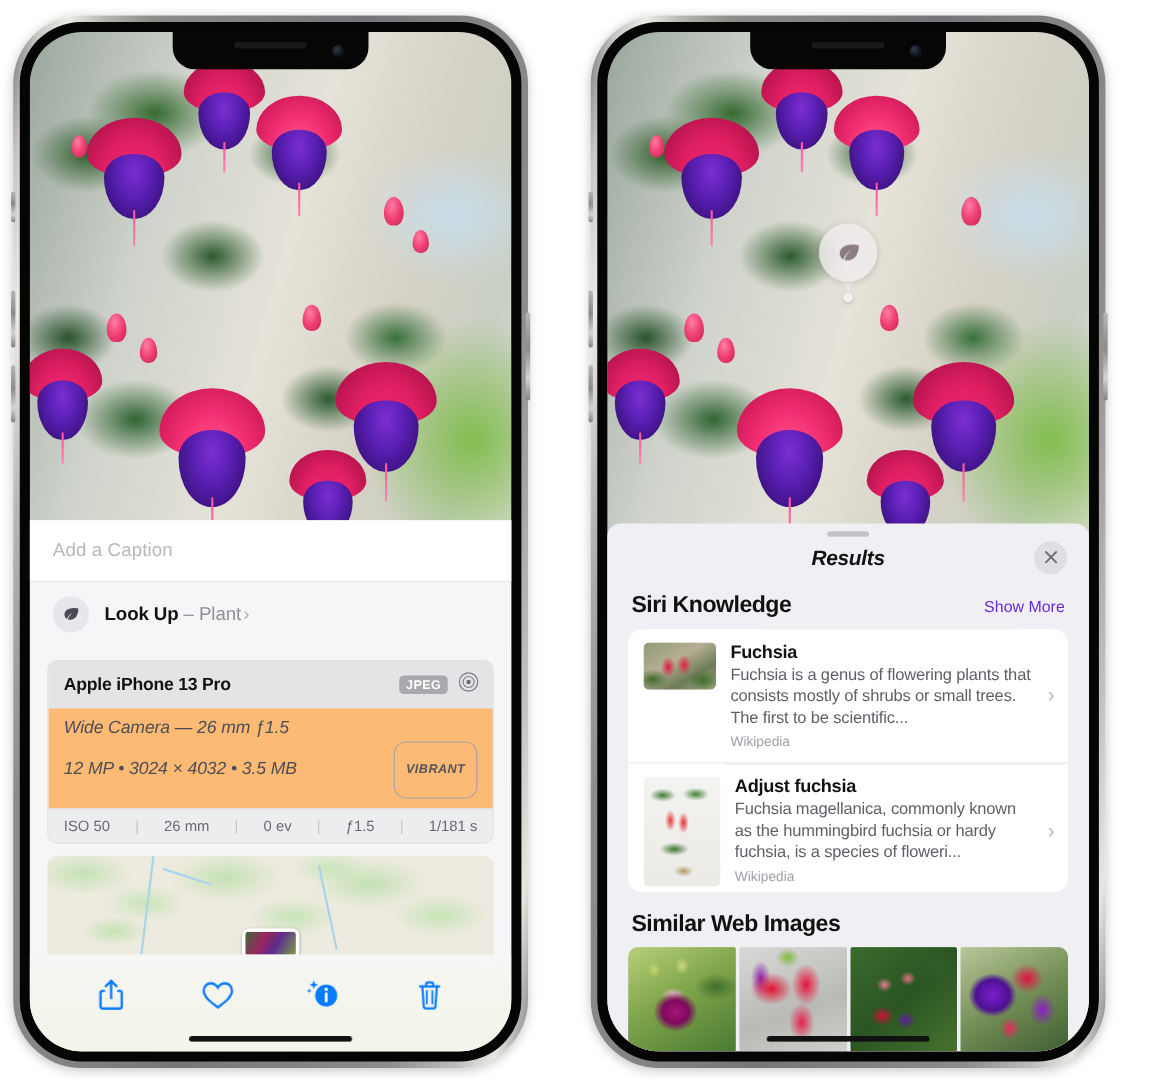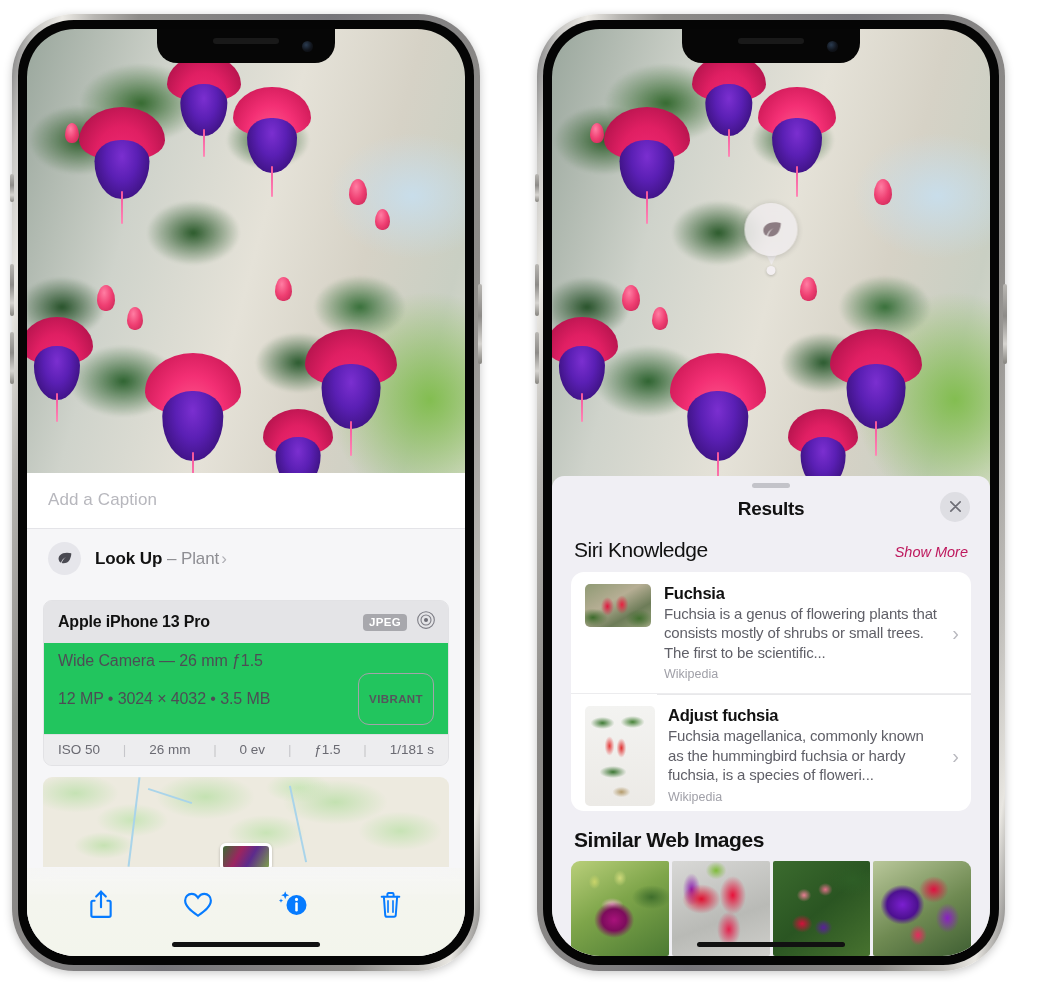--- a/index.html
+++ b/index.html
@@ -160,21 +160,21 @@
   .cam-head {
     display:flex; align-items:center; justify-content:space-between;
     padding: 9px 12px 9px 14px; background:#e4e4e7;
   }
   .cam-name { font-size:16px; font-weight:700; color:#111; letter-spacing:-.2px; }
   .cam-head-right { display:flex; align-items:center; gap:9px; }
   .jpeg-tag {
     background:#a8a8ad; color:#fff; font-size:11.5px; font-weight:700;
     padding: 2.5px 6px; border-radius:4px; letter-spacing:.3px;
   }
-  .cam-body { padding: 9px 14px 9px; background:#22c55e; }
+  .cam-body { padding: 9px 14px 9px; background:#fdba74;font-style:italic; }
   .cam-l1 { font-size:16px; color:#4d4d55; letter-spacing:-.1px; }
   .cam-l2row { display:flex; align-items:center; justify-content:space-between; margin-top:3px; }
   .cam-l2 { font-size:16px; color:#4d4d55; letter-spacing:-.1px; }
   .vibrant {
     border:1px solid #a3a3a9; border-radius:11px; color:#55555c;
     font-size:11.5px; font-weight:600; padding:19px 10px; letter-spacing:.4px;
   }
   .exif {
     display:flex; align-items:center; justify-content:space-between;
     padding: 7px 14px 8px; background:#ededef; border-top:1px solid #e0e0e3;
@@ -232,29 +232,29 @@
   }
   .vlu-dot { width:9px; height:9px; border-radius:50%; background:#f3eff1; margin-top:1px;
     box-shadow: 0 1px 3px rgba(0,0,0,.2); }
 
   .results-sheet {
     position:absolute; left:0; right:0; bottom:0; top:447px; z-index:20;
     background:#f0eff4; border-radius:12px 12px 0 0;
     display:flex; flex-direction:column; overflow:hidden;
   }
   .grabber { width:38px; height:5px; border-radius:3px; background:#c3c3c9; margin:7px auto 0; }
-  .res-head { position:relative; padding: 10px 12px 16px; }
+  .res-head { position:relative; padding: 10px 12px 16px; font-style: italic; }
   .res-title { text-align:center; font-size:19px; font-weight:700; color:#111; letter-spacing:-.3px; }
   .res-close {
     position:absolute; right:20px; top:4px; width:30px; height:30px; border-radius:50%;
     background:#dedee3; display:flex; align-items:center; justify-content:center;
   }
   .sec-head { display:flex; align-items:baseline; justify-content:space-between; padding: 2px 22px 10px; }
-  .sec-title { font-size:21px; font-weight:400; color:#111; letter-spacing:-.45px; }
-  .sec-action { font-size:14.5px; color:#be185d;font-style:italic; }
+  .sec-title { font-size:21px; font-weight:700; color:#111; letter-spacing:-.45px; }
+  .sec-action { font-size:14.5px; color:#6d28d9; }
 
   .know-card { margin: 0 19px; background:#fff; border-radius:13px; overflow:hidden; }
   .know-row { display:flex; align-items:flex-start; gap:13px; padding: 12px 13px 12px 14px; position:relative; }
   .know-row + .know-row { border-top:1px solid #ececee; margin-left:0; }
   .know-row.sep::before {
     content:""; position:absolute; left:86px; right:0; top:0; height:1px; background:#e8e8ea;
   }
   .thumb { border-radius:5px; overflow:hidden; flex:none; position:relative; background:#cfcabf; }
   .thumb.t1 { width:66px; height:43px;
     background:

